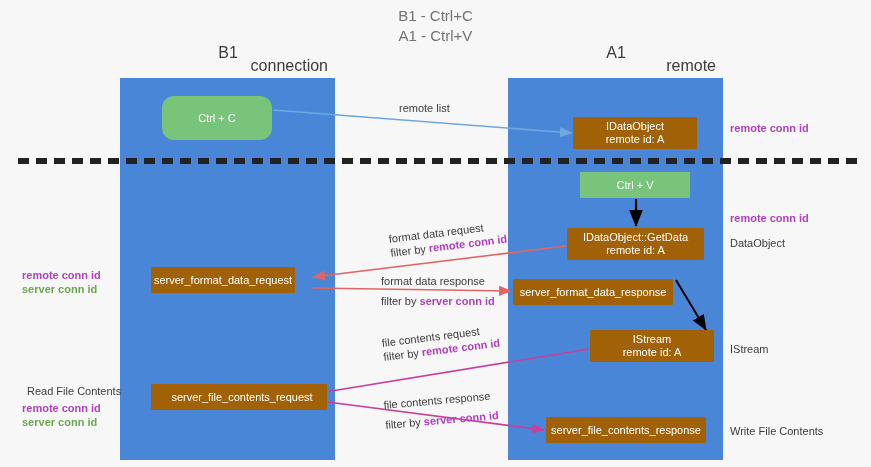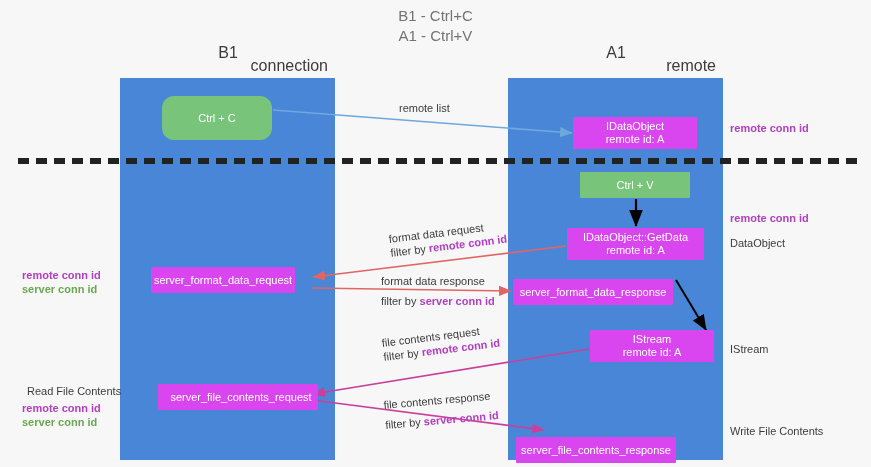--- a/index.html
+++ b/index.html
@@ -37,31 +37,31 @@
 
   
   .node{
     position:absolute;box-sizing:border-box;
     display:flex;flex-direction:column;align-items:center;justify-content:center;
     color:#ffffff;font-size:11px;line-height:13px;text-align:center;
     border-radius:1px;
   }
   .node .l2{display:block;}
   .green{background:#77c47a;}
-  .orange{background:#d946ef;text-align:right;}
+  .orange{background:#a16207;text-align:right;}
 
   #n-ctrlc{left:162px;top:96px;width:110px;height:44px;border-radius:12px;}
   #n-idataobject{left:573px;top:117px;width:124px;height:32px;}
   #n-ctrlv{left:580px;top:172px;width:110px;height:26px;}
   #n-getdata{left:567px;top:228px;width:137px;height:32px;}
   #n-srv-fmt-req{left:151px;top:267px;width:144px;height:26px;}
   #n-srv-fmt-res{left:513px;top:279px;width:160px;height:26px;}
   #n-istream{left:590px;top:330px;width:124px;height:32px;}
-  #n-srv-file-req{left:158px;top:384px;width:160px;height:26px;padding-left:6px;}
-  #n-srv-file-res{left:516px;top:417px;width:160px;height:26px;margin-top:20px;}
+  #n-srv-file-req{left:151px;top:384px;width:176px;height:26px;padding-left:6px;}
+  #n-srv-file-res{left:546px;top:417px;width:160px;height:26px;}
 
   
   .lbl{position:absolute;font-size:11px;line-height:14px;color:#3c3c3c;white-space:nowrap;}
   .purple{color:#b23fc0;font-weight:bold;}
   .green-t{color:#6aa84f;font-weight:bold;}
 
   #l-format-list{left:399px;top:101px;}
   #l-side-remote-1{left:730px;top:121px;}
   #l-side-remote-2{left:730px;top:211px;}
   #l-dataobject{left:730px;top:236px;}

